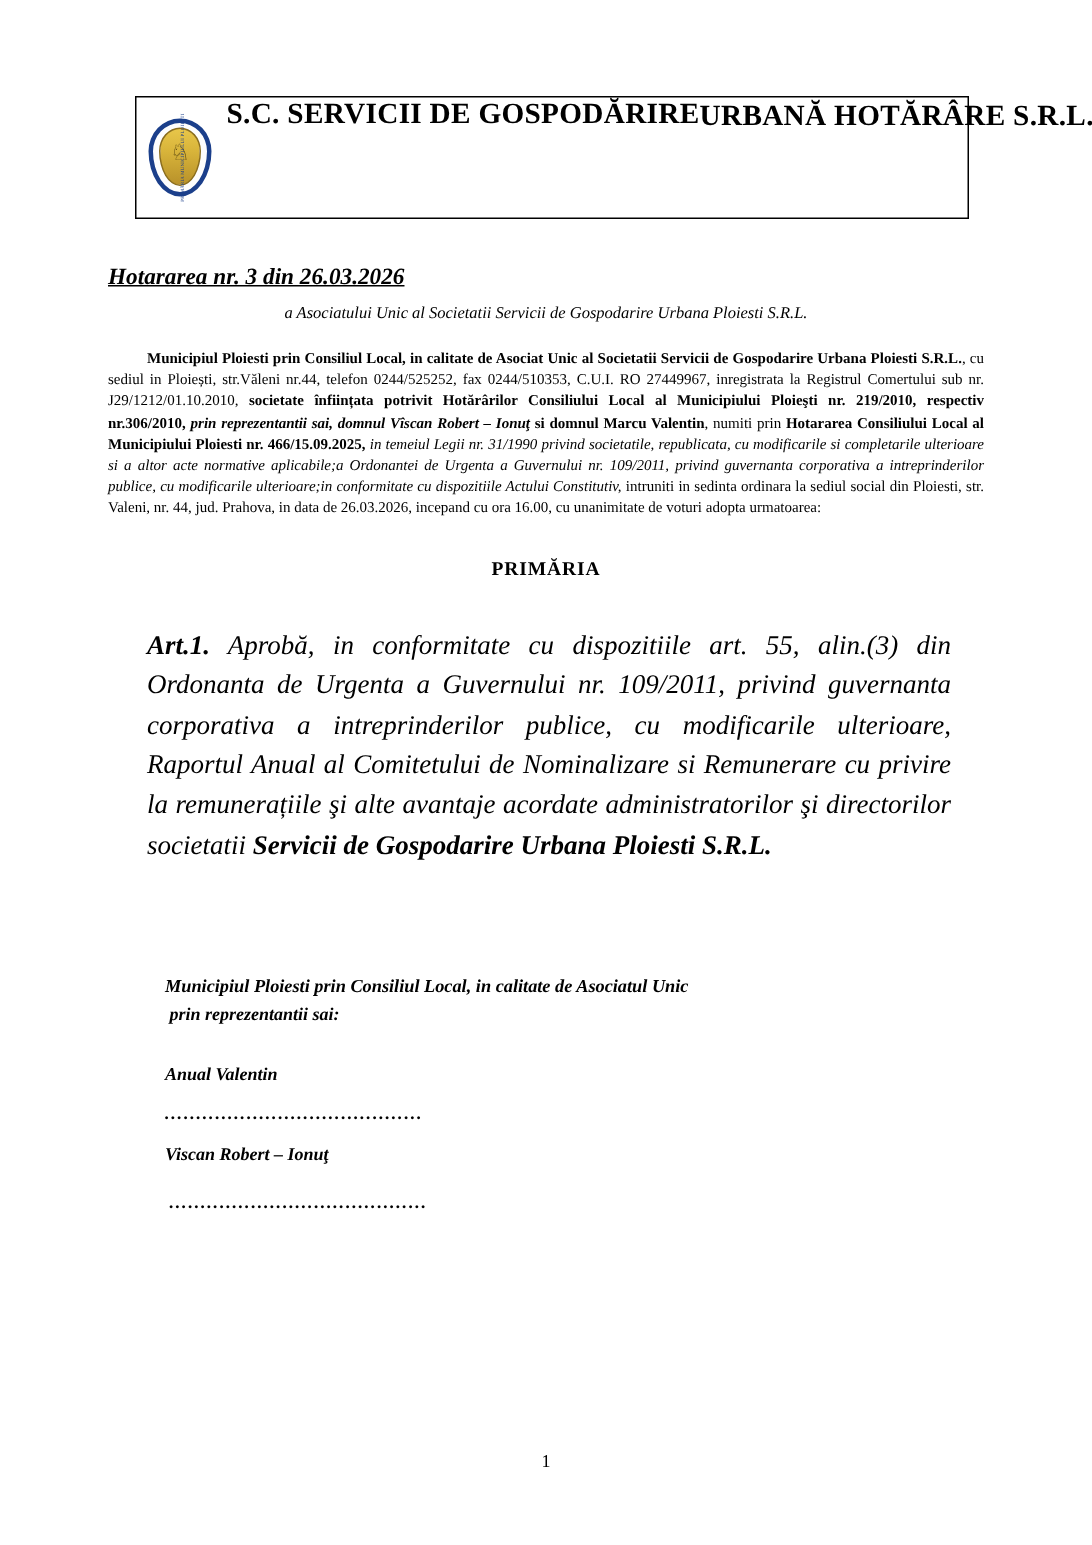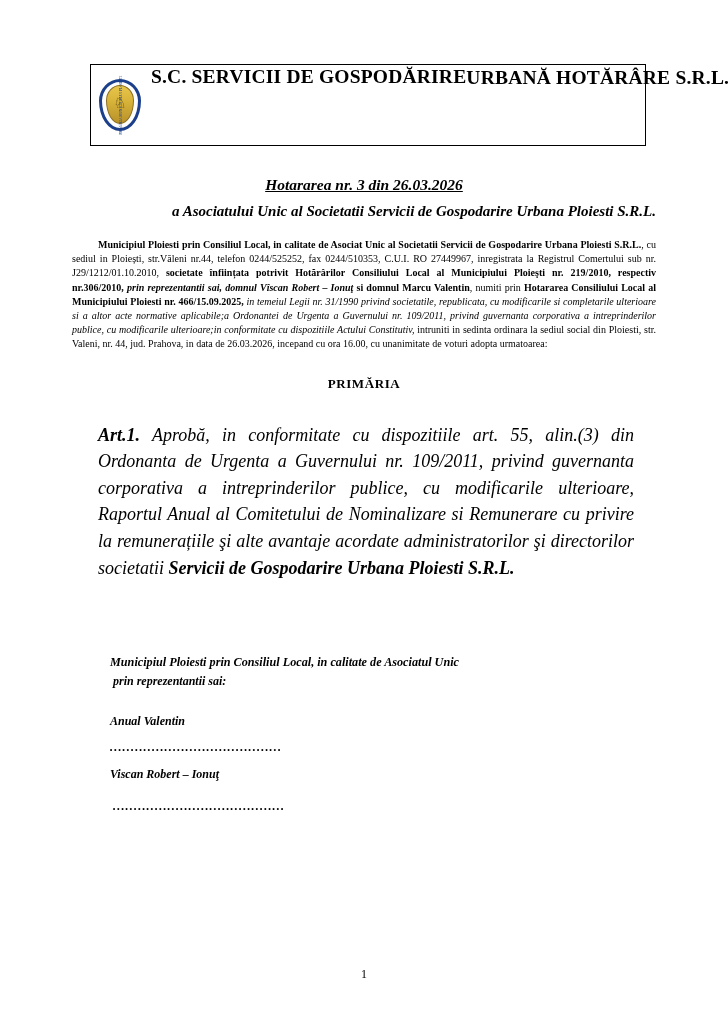--- a/index.html
+++ b/index.html
@@ -167,32 +167,32 @@
     text-align: center;
     font-family: "Liberation Sans", sans-serif;
     font-size: 4.6px;
     line-height: 1.45;
     color: #000;
   }
 
   
   .doc-title {
     margin-top: 30px;
-    text-align: center;
+    text-align: left;
     font-weight: bold;
     font-style: italic;
     font-size: 15.5px;
     text-decoration: underline;
   }
   .doc-subtitle {
     margin-top: 9px;
-    text-align: right;
-    font-weight: bold;
-    font-style: italic;
-    font-size: 15px;
+    text-align: center;
+    font-weight: normal;
+    font-style: italic;
+    font-size: 11px;
   }
 
   
   .body-par {
     margin-top: 18px;
     text-align: justify;
     font-size: 10px;
     line-height: 1.42;
     text-indent: 26px;
   }

